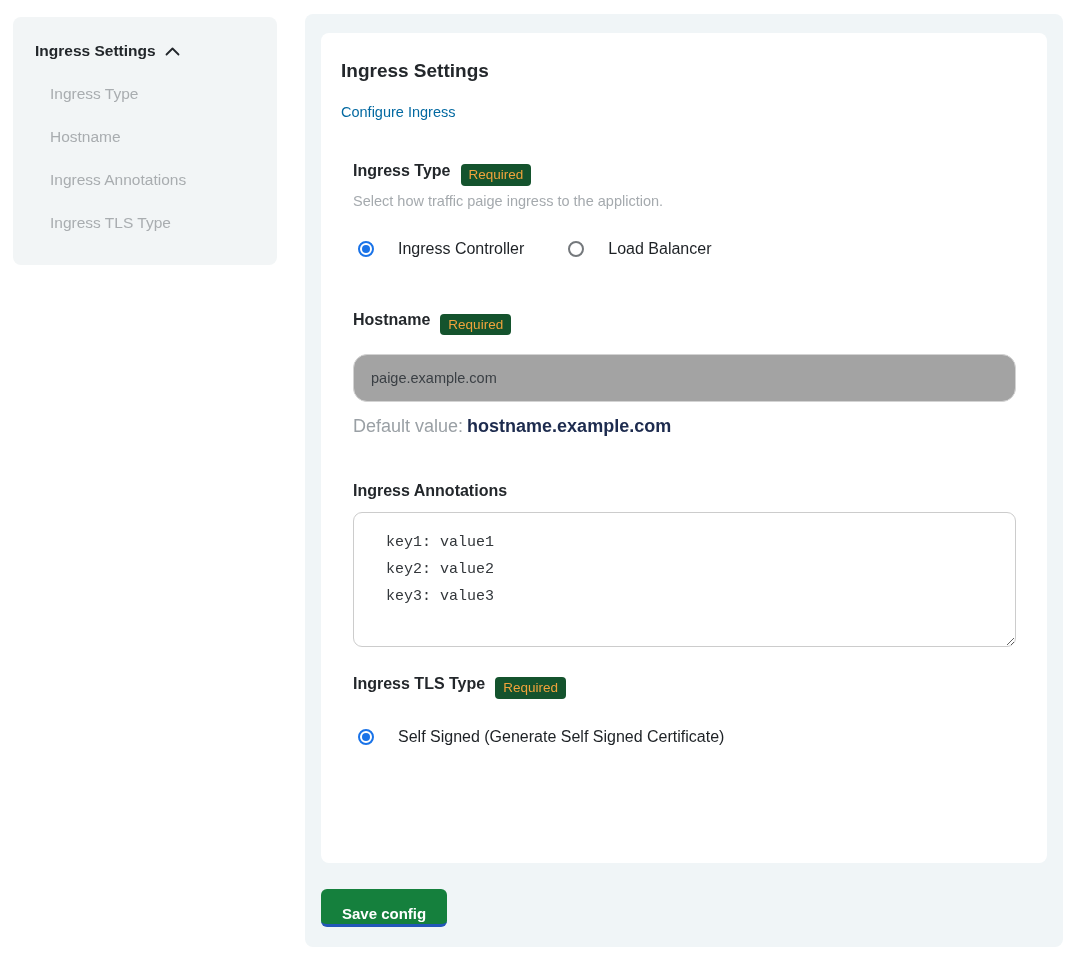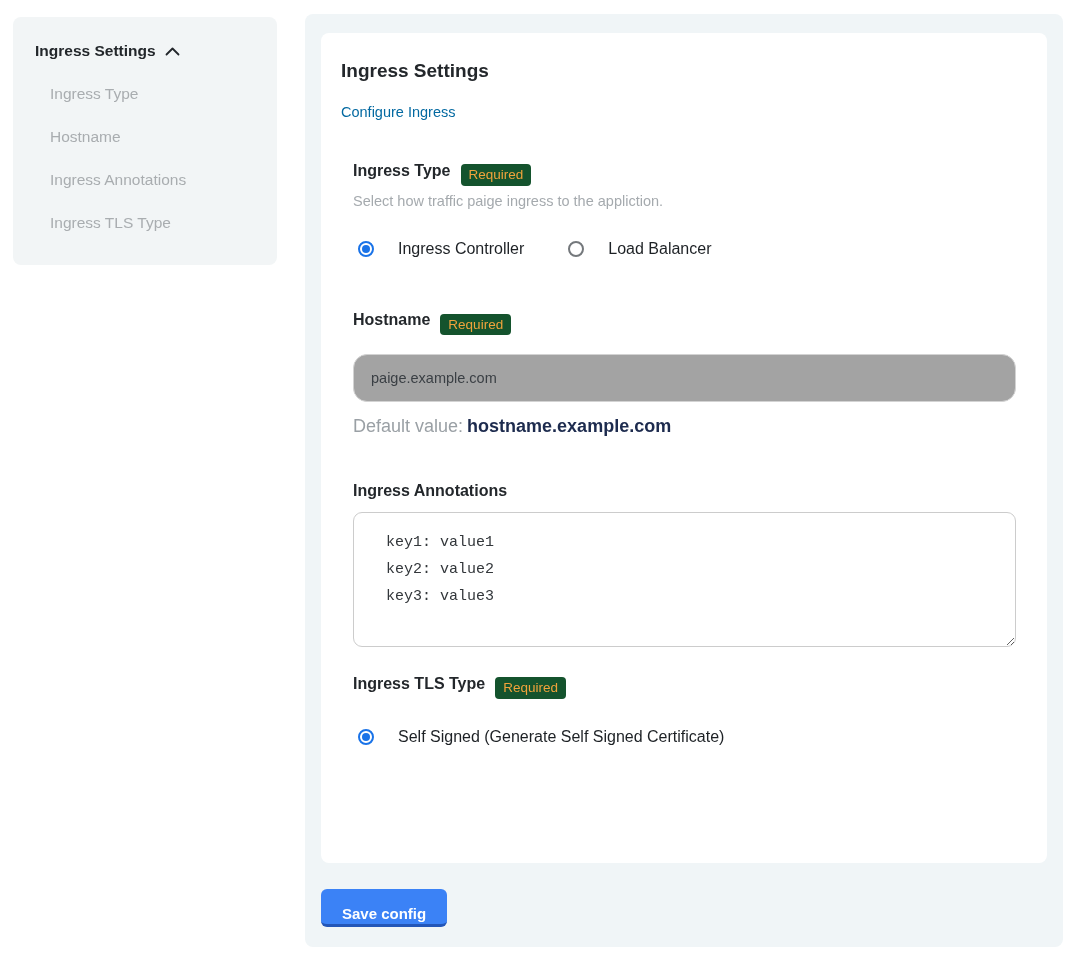--- a/index.html
+++ b/index.html
@@ -132,21 +132,21 @@
     resize: both;
     outline: none;
   }
 
   
   .save-button {
     margin-top: 26px;
     margin-left: 0;
     height: 38px;
     padding: 16px 21px;
-    background: #3b82f6;
+    background: #15803d;
     border: none;
     border-bottom: 3px solid #2356b8;
     border-radius: 6px;
     color: #ffffff;
     font-family: "Liberation Sans", sans-serif;
     font-size: 15px;
     font-weight: 700;
     cursor: pointer;
   }
 </style>

